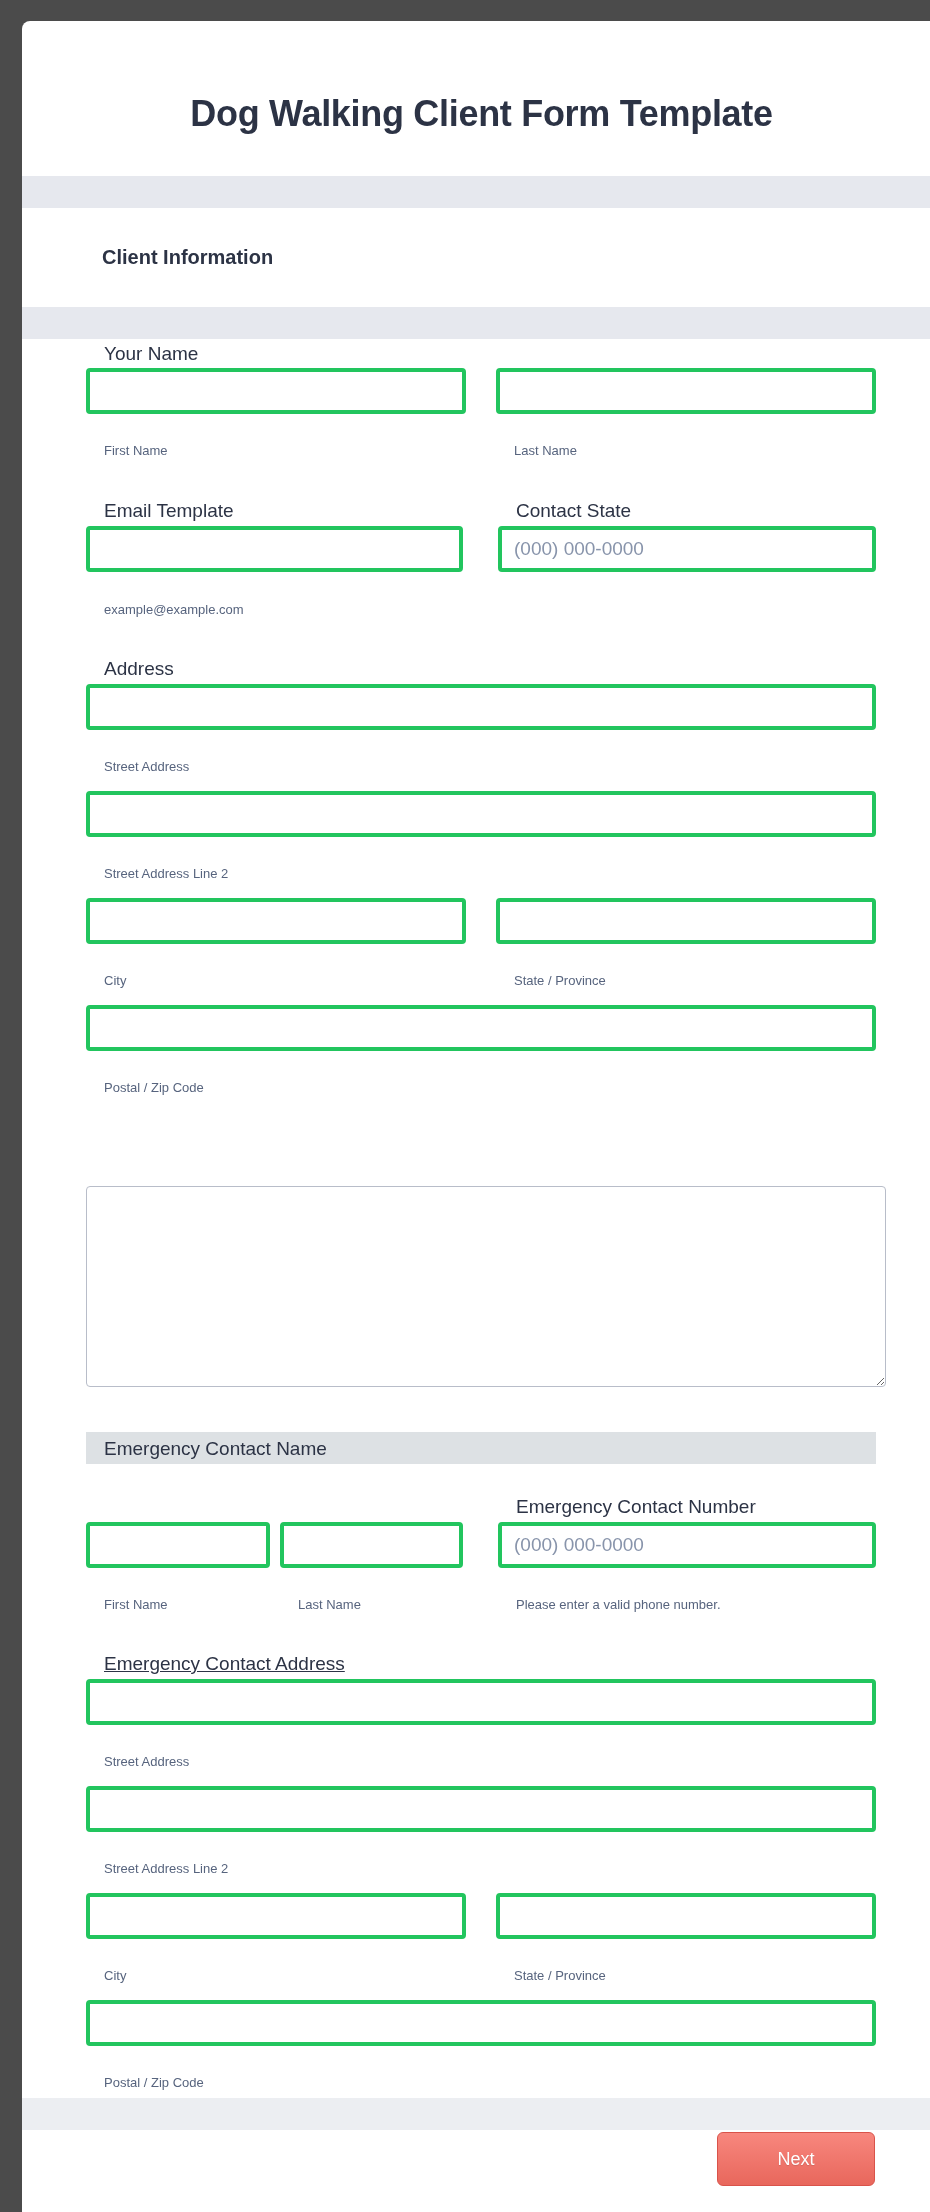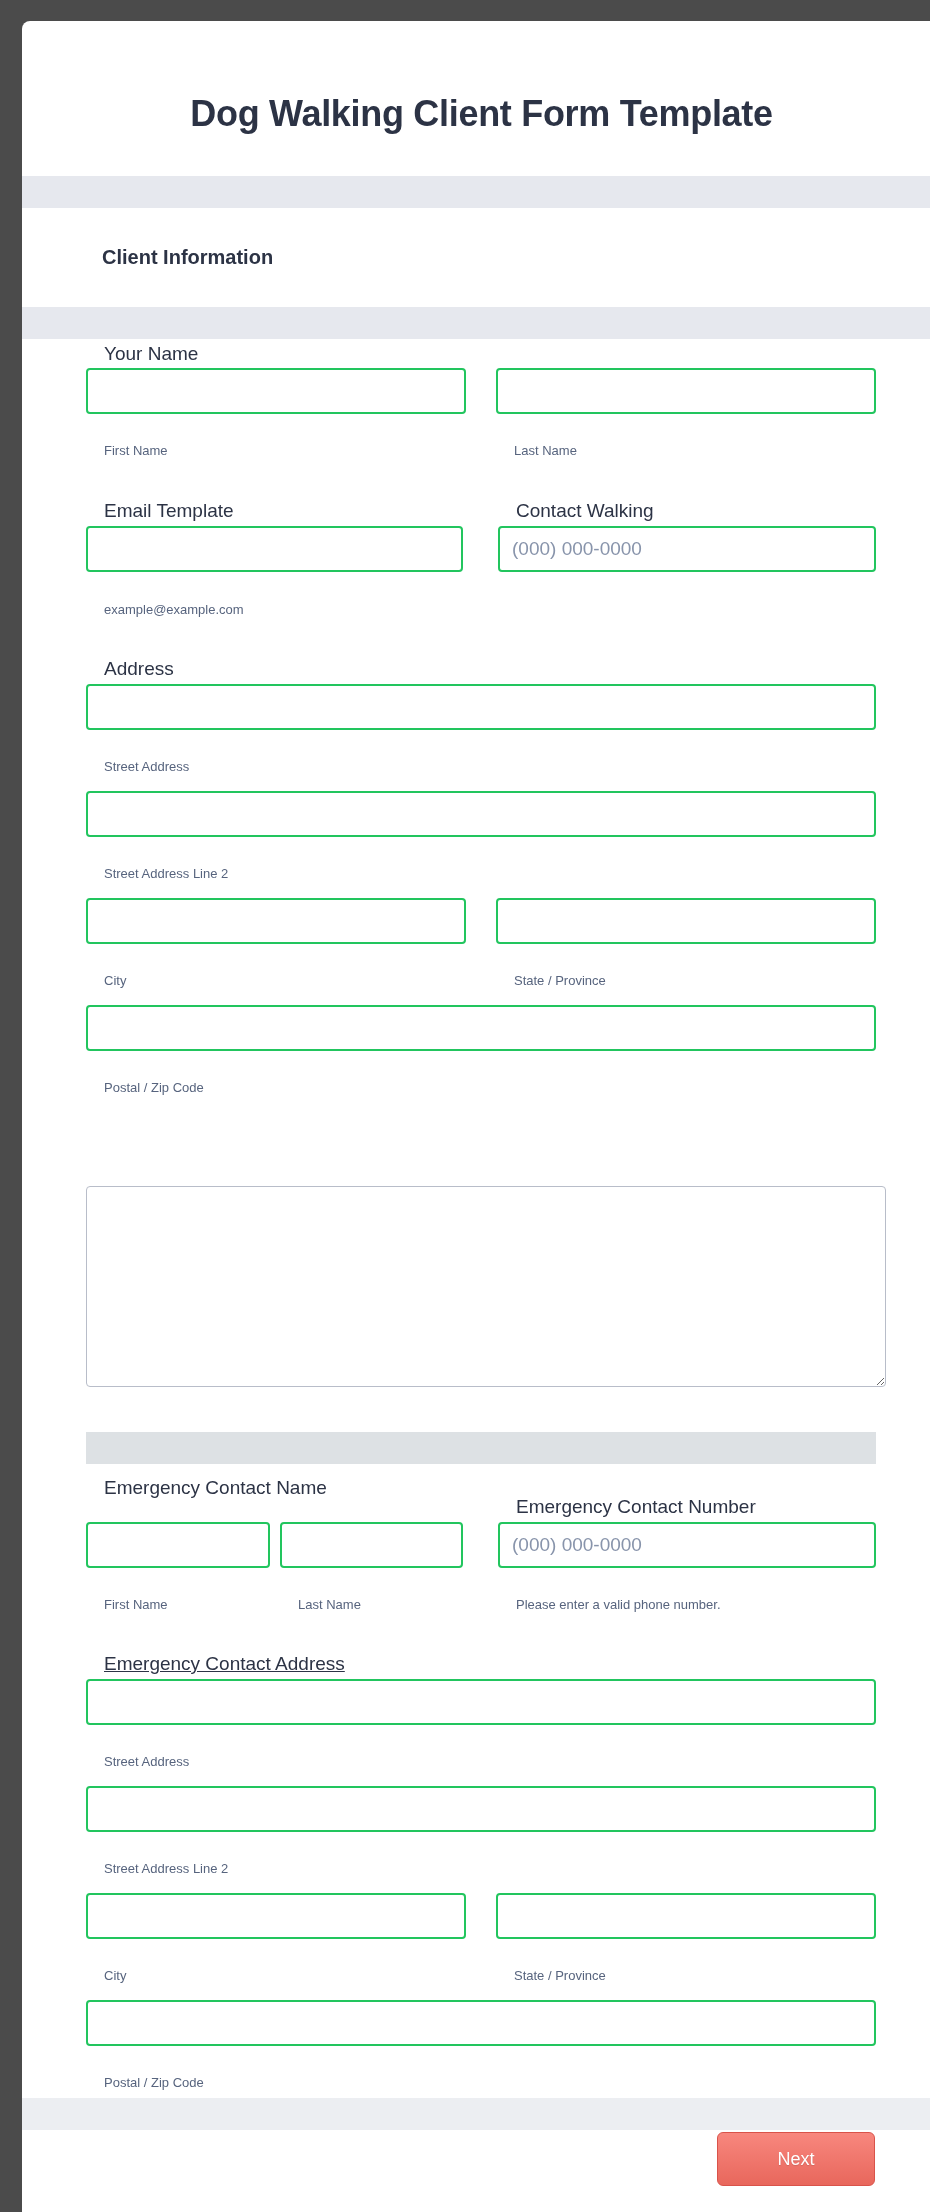--- a/index.html
+++ b/index.html
@@ -13,21 +13,21 @@
   .hsep { position: absolute; left: 0; width: 100%; height: 1px; background: #e6e8ee; }
   .title {
     position: absolute; left: 0; width: 100%; top: 56px; text-align: center;
     font-size: 36px; font-weight: bold; color: #2c3345; letter-spacing: -0.3px;
   }
   .section-title { font-size: 20px; font-weight: bold; color: #2c3345; }
   .label { font-size: 19px; color: #2c3345; }
   .sublabel { font-size: 13px; color: #57647e; }
   .input {
     position: absolute; height: 46px; background: #ffffff;
-    border: 2px solid #22c55e; border-radius: 4px;
+    border: 4px solid #22c55e; border-radius: 4px;
     font-family: "Liberation Sans", "DejaVu Sans", sans-serif;
     font-size: 19px; color: #2c3345; padding: 0 12px; outline: none;
   }
   .input::placeholder { color: #8894ab; }
   .textarea {
     position: absolute; background: #ffffff; border: 1px solid #b8bdc9; border-radius: 4px;
     resize: both; outline: none; padding: 8px 12px;
     font-family: "Liberation Sans", "DejaVu Sans", sans-serif; font-size: 16px;
   }
   .divider { position: absolute; height: 2px; background: #dde1e4; }
@@ -54,21 +54,21 @@
   <div class="abs label" style="left:66px; top:306px;">Your Name</div>
   <input class="input" type="text" style="left: 64px; top: 347px; width: 380px;" value="">
   <input class="input" type="text" style="left: 474px; top: 347px; width: 380px;" value="">
   <div class="abs sublabel" style="left:66px; top:406px;">First Name</div>
   <div class="abs sublabel" style="left:476px; top:406px;">Last Name</div>
 
   <div class="abs label" style="left:66px; top:463px;">Email Template</div>
   <input class="input" type="email" style="left: 64px; top: 505px; width: 377px;" value="">
   <div class="abs sublabel" style="left:66px; top:565px;">example@example.com</div>
 
-  <div class="abs label" style="left:478px; top:463px;">Contact Walking</div>
+  <div class="abs label" style="left:478px; top:463px;">Contact State</div>
   <input class="input" type="tel" style="left: 476px; top: 505px; width: 378px;" placeholder="(000) 000-0000">
 
   <div class="abs label" style="left:66px; top:621px;">Address</div>
   <input class="input" type="text" style="left: 64px; top: 663px; width: 790px;">
   <div class="abs sublabel" style="left:66px; top:722px;">Street Address</div>
 
   <input class="input" type="text" style="left: 64px; top: 770px; width: 790px;">
   <div class="abs sublabel" style="left:66px; top:829px;">Street Address Line 2</div>
 
   <input class="input" type="text" style="left: 64px; top: 877px; width: 380px;">
@@ -76,21 +76,21 @@
   <div class="abs sublabel" style="left:66px; top:936px;">City</div>
   <div class="abs sublabel" style="left:476px; top:936px;">State / Province</div>
 
   <input class="input" type="text" style="left: 64px; top: 984px; width: 790px;">
   <div class="abs sublabel" style="left:66px; top:1043px;">Postal / Zip Code</div>
 
   <textarea class="textarea" style="left: 64px; top: 1165px; width: 800px; height: 201px;"></textarea>
 
   <div class="divider" style="left:64px; top:1411px; width:790px;"></div>
 
-  <div class="abs label" style="left:66px; top:1440px;">Emergency Contact Name</div>
+  <div class="abs label" style="left:66px; top:1401px;">Emergency Contact Name</div>
   <input class="input" type="text" style="left: 64px; top: 1501px; width: 184px;">
   <input class="input" type="text" style="left: 258px; top: 1501px; width: 183px;">
   <div class="abs sublabel" style="left:66px; top:1560px;">First Name</div>
   <div class="abs sublabel" style="left:260px; top:1560px;">Last Name</div>
 
   <div class="abs label" style="left:478px; top:1459px;">Emergency Contact Number</div>
   <input class="input" type="tel" style="left: 476px; top: 1501px; width: 378px;" placeholder="(000) 000-0000">
   <div class="abs sublabel" style="left:478px; top:1560px;">Please enter a valid phone number.</div>
 
   <div class="abs label" style="left:66px; top:1616px;text-decoration:underline;">Emergency Contact Address</div>

